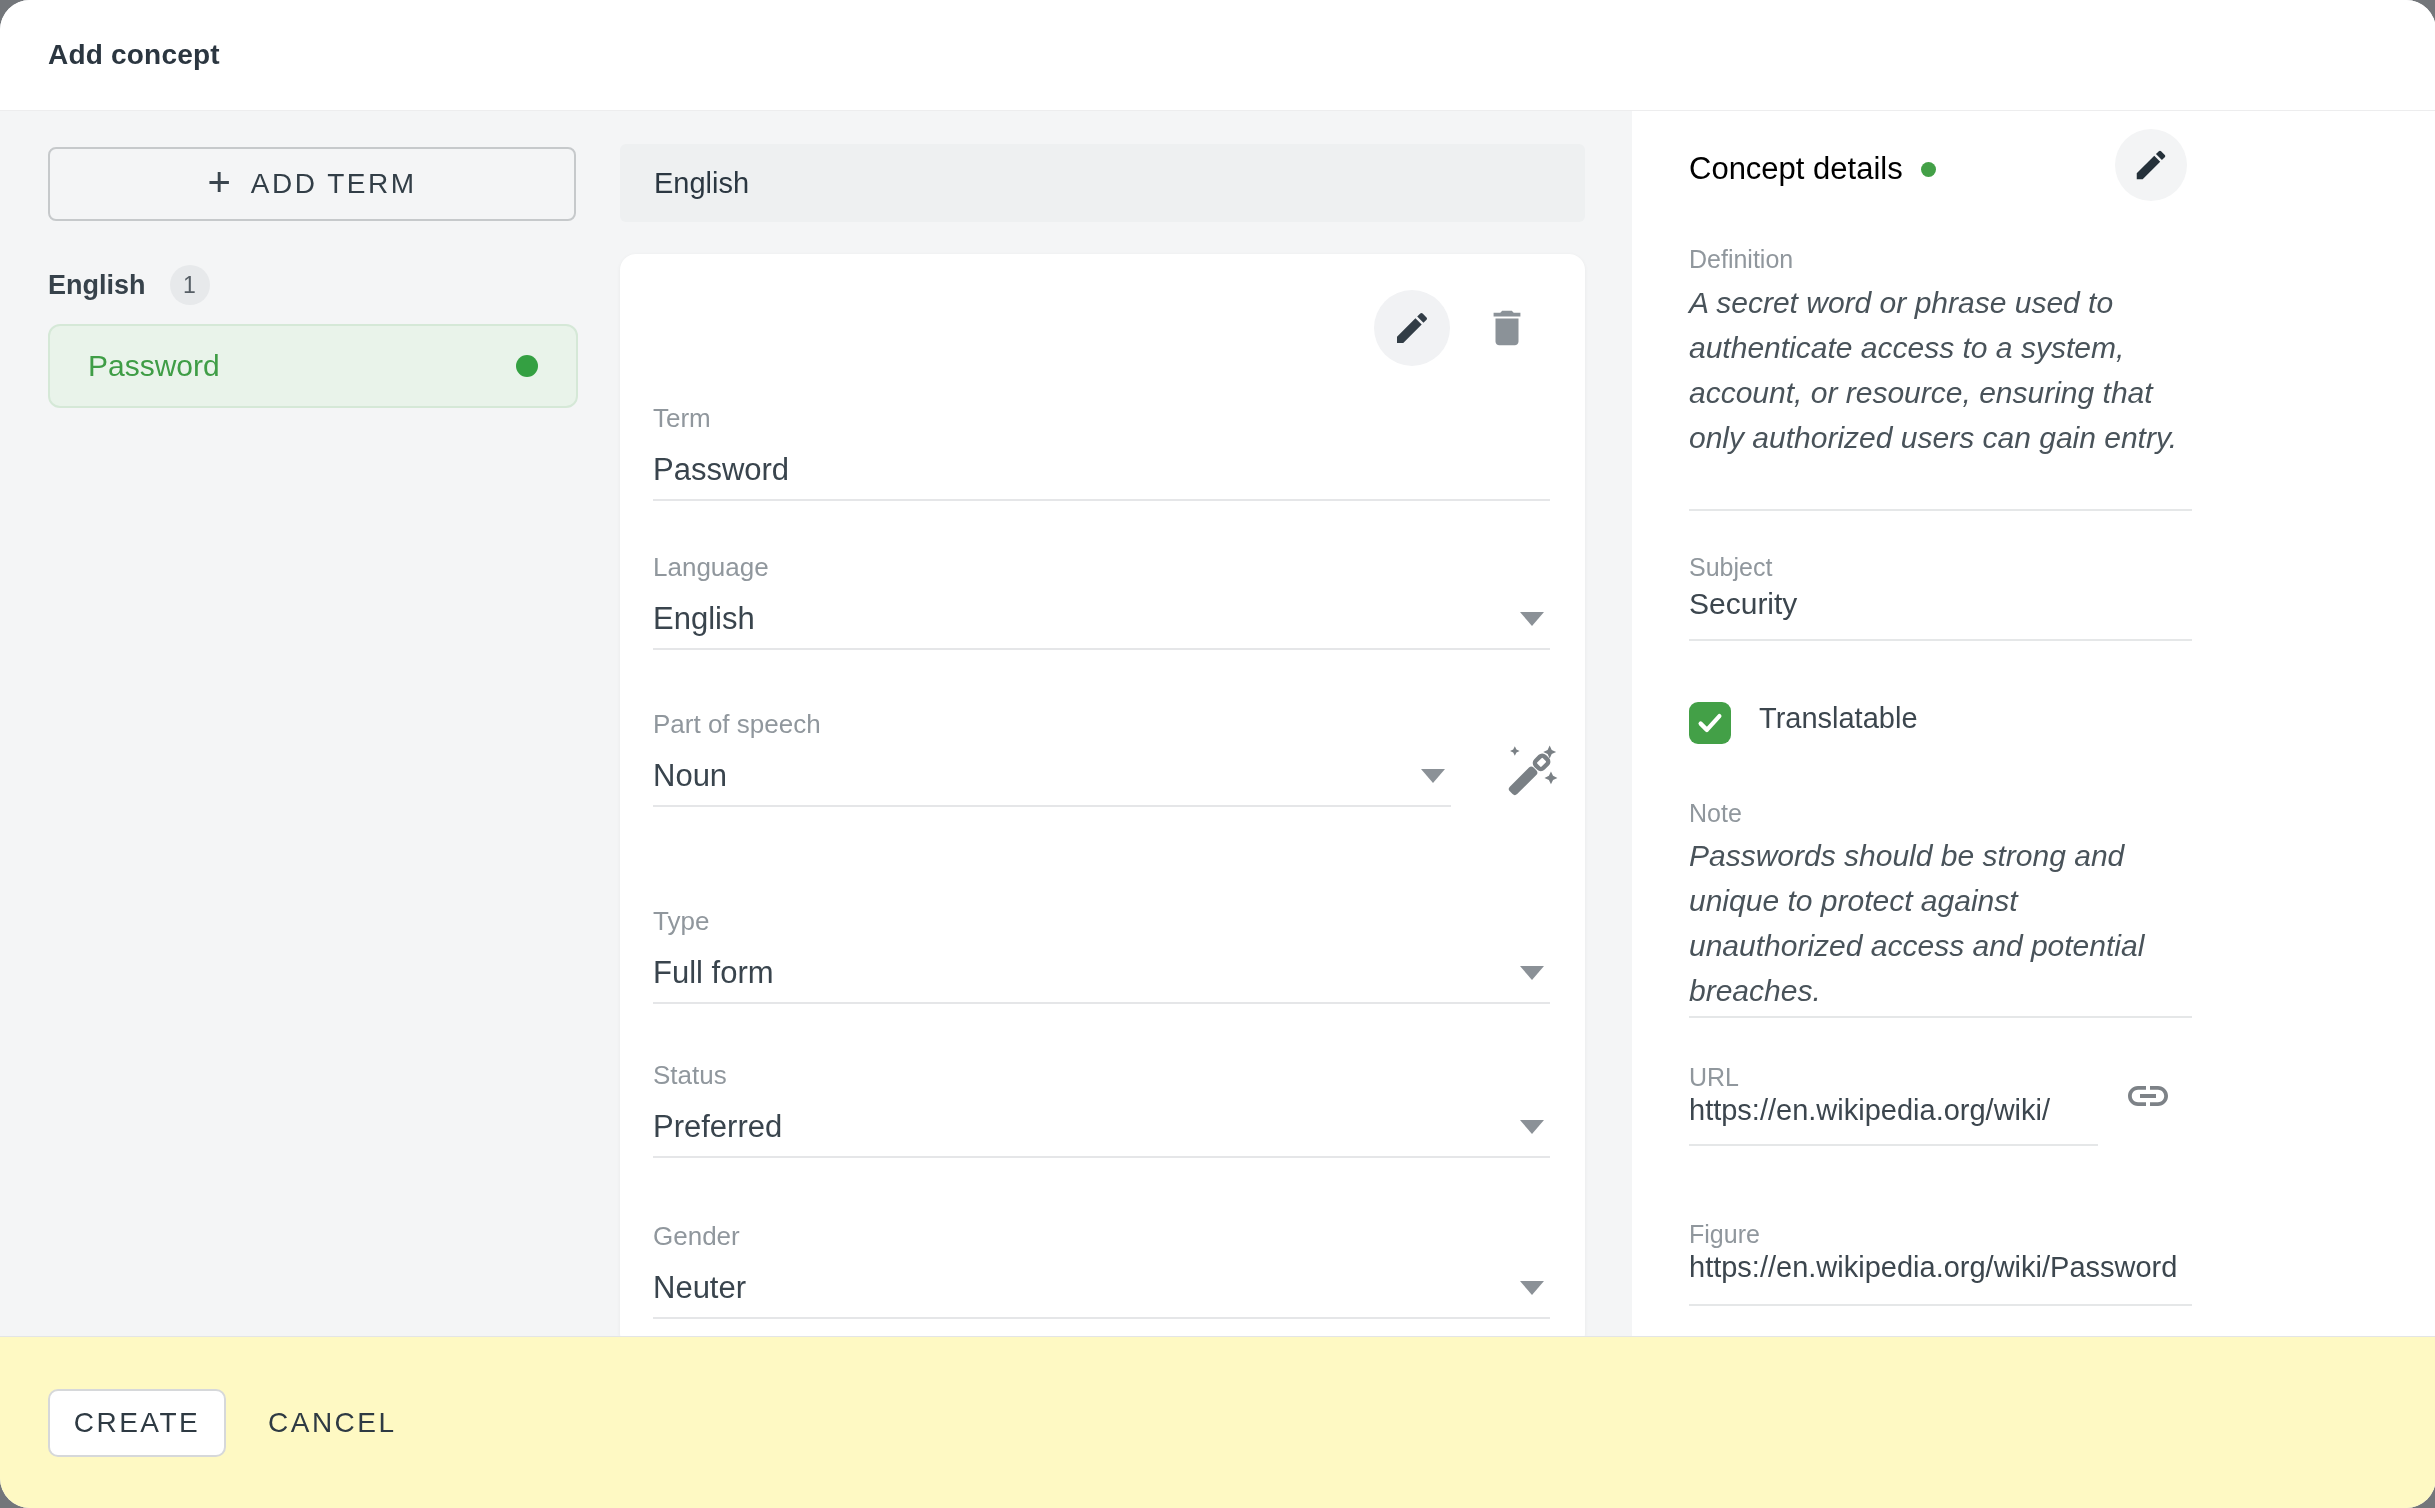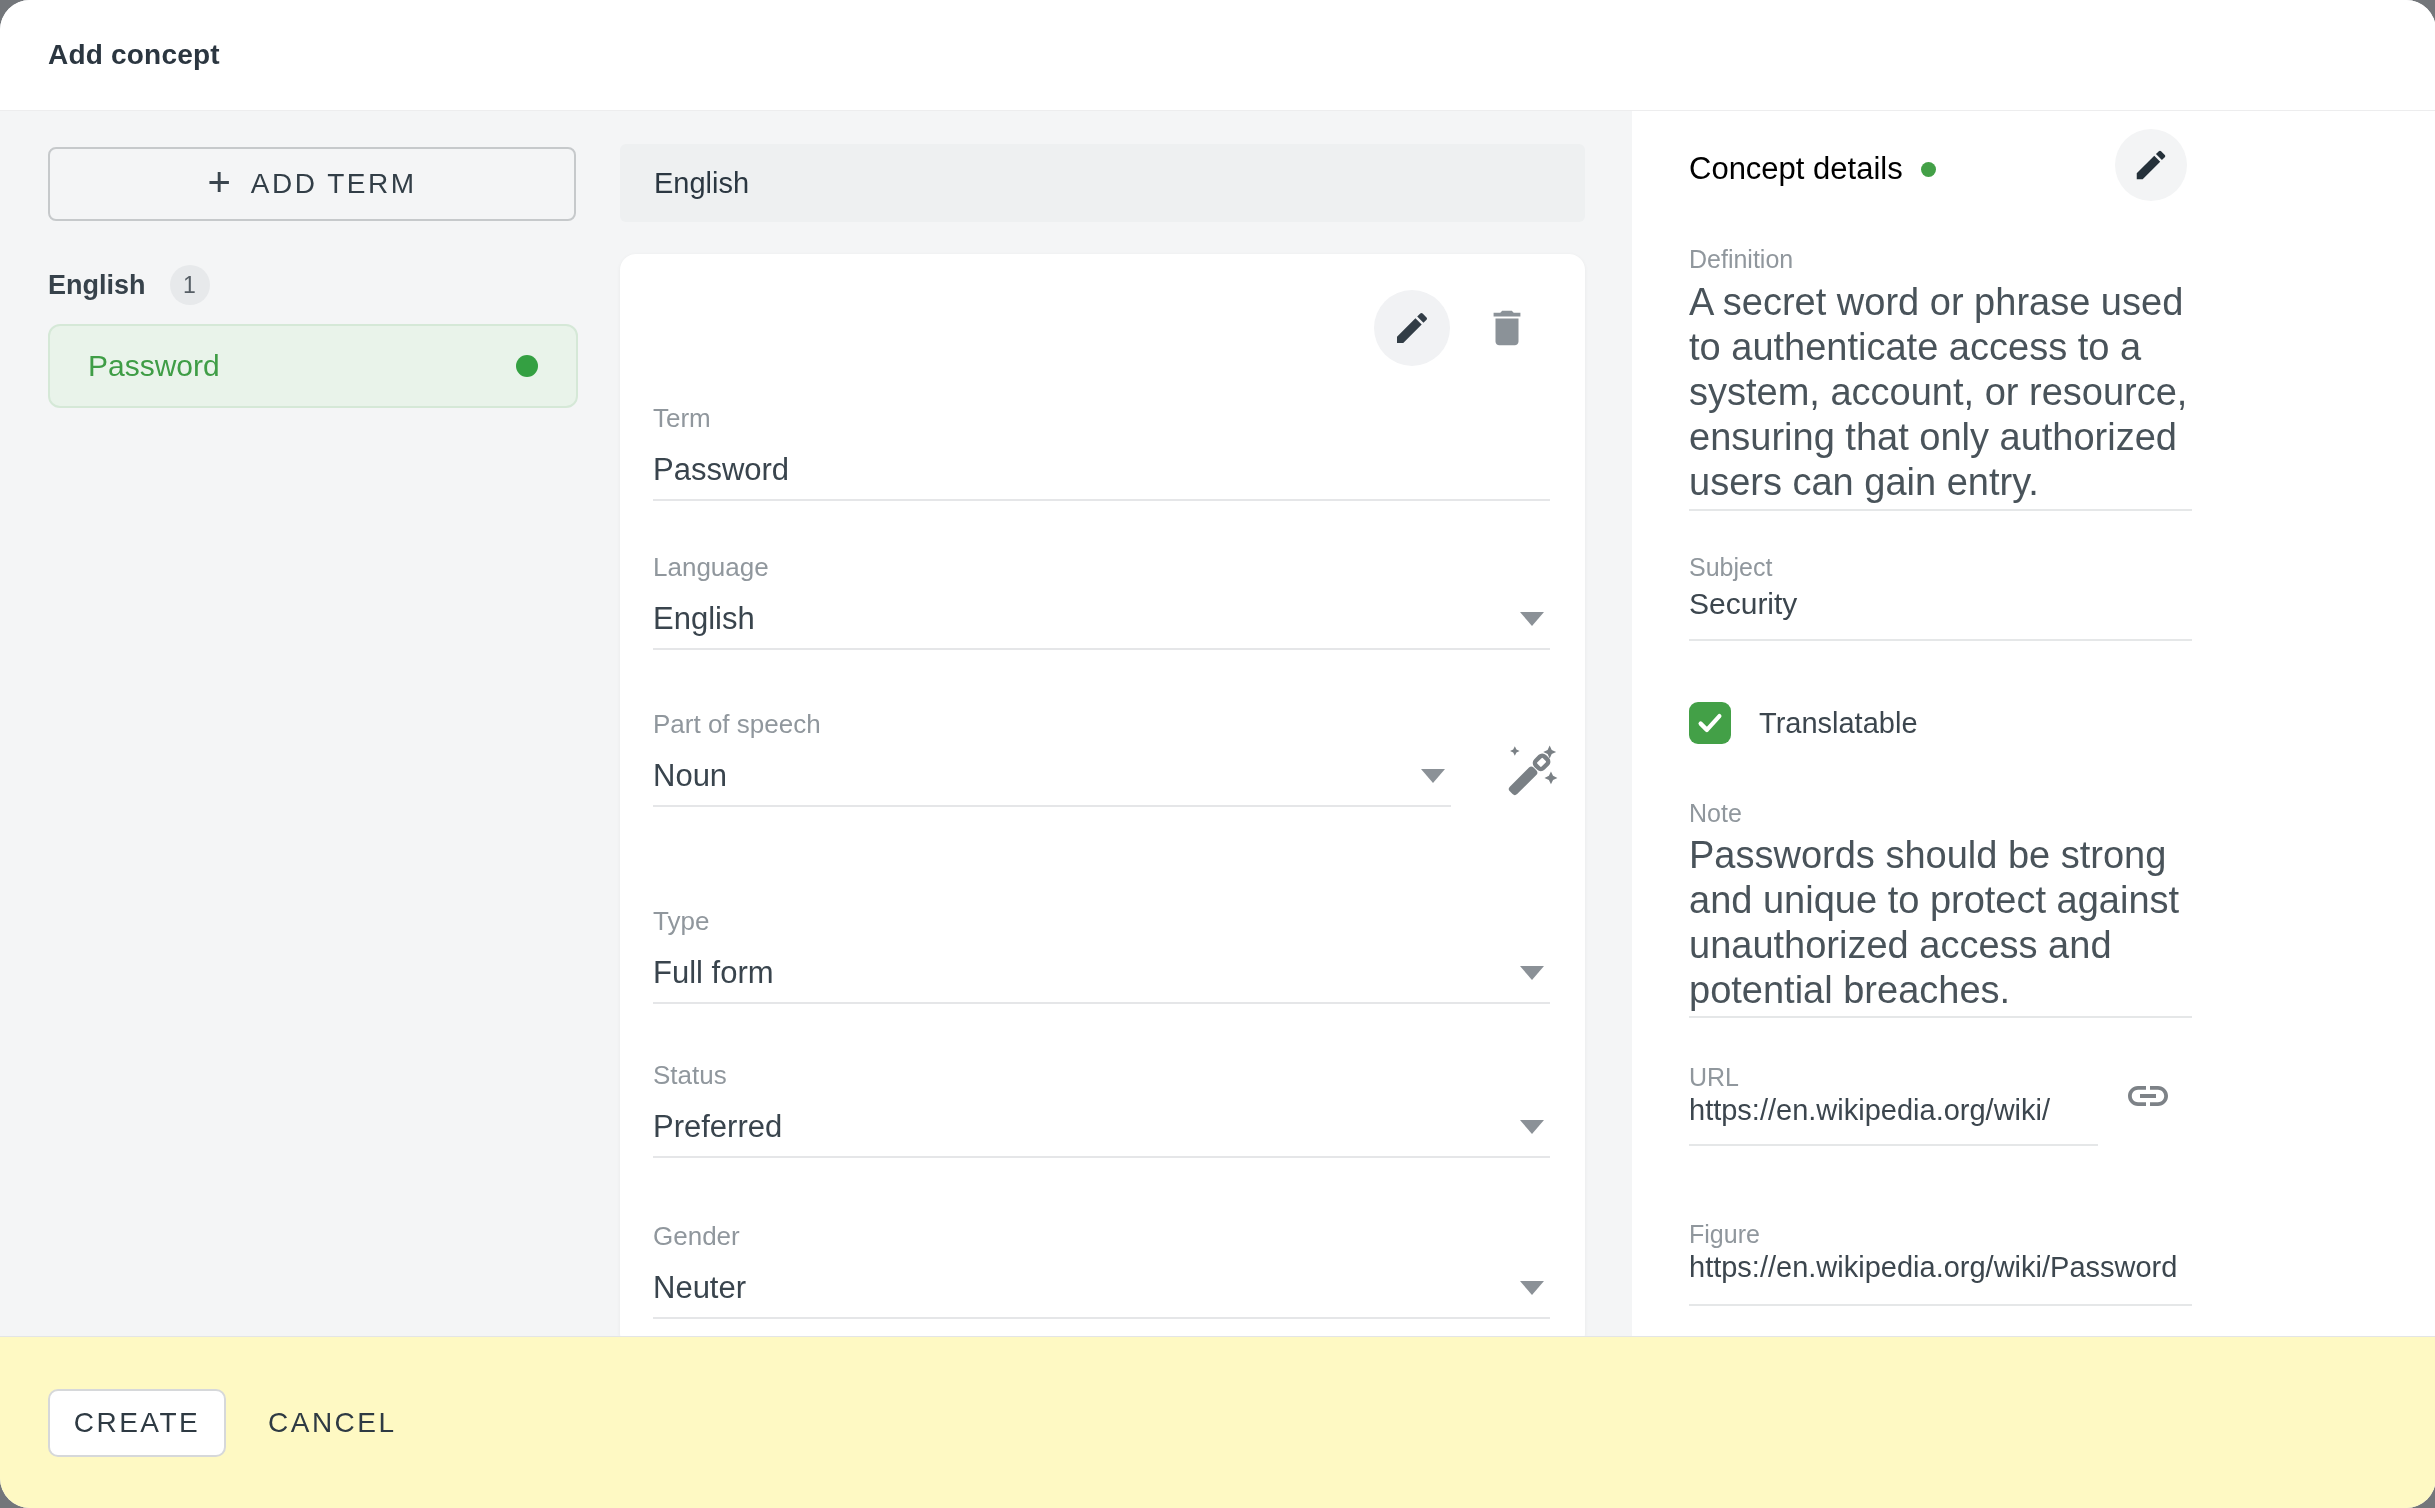--- a/index.html
+++ b/index.html
@@ -113,26 +113,26 @@
   .d-title-row { position:absolute; left:57px; top:40px; display:flex; align-items:center; gap:18px; }
   .d-title { font-size:31px; font-weight:normal; color:#000000; }
   .d-edit-btn {
     position:absolute; left:483px; top:18px;
     width:72px; height:72px; border-radius:50%;
     background:#f3f4f5; border:none; cursor:pointer;
     display:flex; align-items:center; justify-content:center;
   }
   .d-label { position:absolute; left:57px; font-size:25px; color:#90979d; }
   .d-value { position:absolute; left:57px; font-size:30px; color:#3c464e; cursor:text; }
-  .d-para  { position:absolute; left:57px; width:503px; font-size:38px; line-height:45px; color:#49535a; cursor:text; }
+  .d-para  { position:absolute; left:57px; width:503px; font-size:30px; line-height:45px; color:#49535a; cursor:text;font-style:italic; }
   .d-divider { position:absolute; left:57px; width:503px; border-bottom:2px solid #e5e7e8; }
 
   .lbl-definition { top:134px; } .txt-definition { top:169px; } .div-definition { top:398px; }
   .lbl-subject { top:442px; } .val-subject { top:476px; } .div-subject { top:528px; }
-  .checkbox-row { position:absolute; left:57px; top:591px; display:flex; align-items:center; gap:28px; cursor:pointer; }
+  .checkbox-row { position:absolute; left:57px; top:591px; display:flex; gap:28px; cursor:pointer; }
   .checkbox {
     width:42px; height:42px; border-radius:9px; background:#43a047;
     display:flex; align-items:center; justify-content:center;
   }
   .checkbox-label { font-size:29px; color:#3c464e; }
   .lbl-note { top:688px; } .txt-note { top:722px; } .div-note { top:905px; }
   .lbl-url { top:952px; } .val-url { top:983px; font-size:29px; }
   .div-url { top:1033px; width:409px; }
   .link-btn { position:absolute; left:492px; top:961px; background:transparent; border:none; cursor:pointer; }
   .lbl-figure { top:1109px; } 

